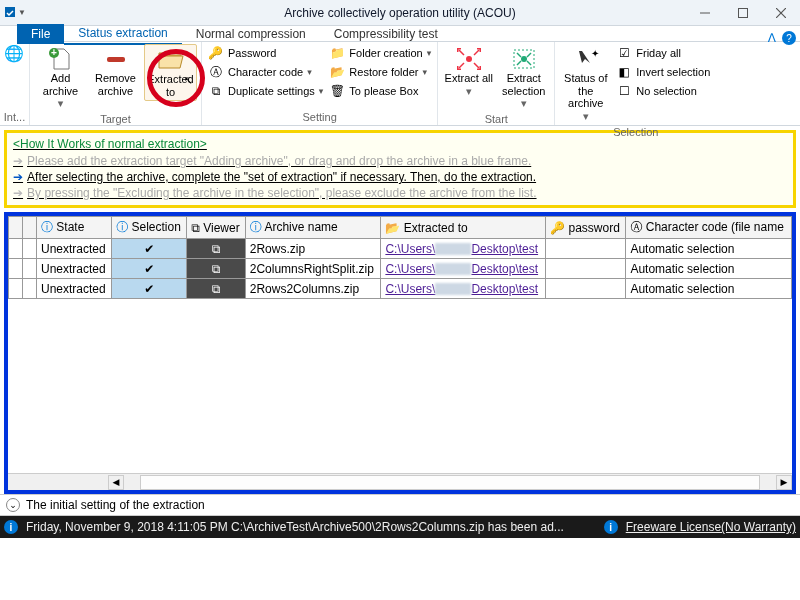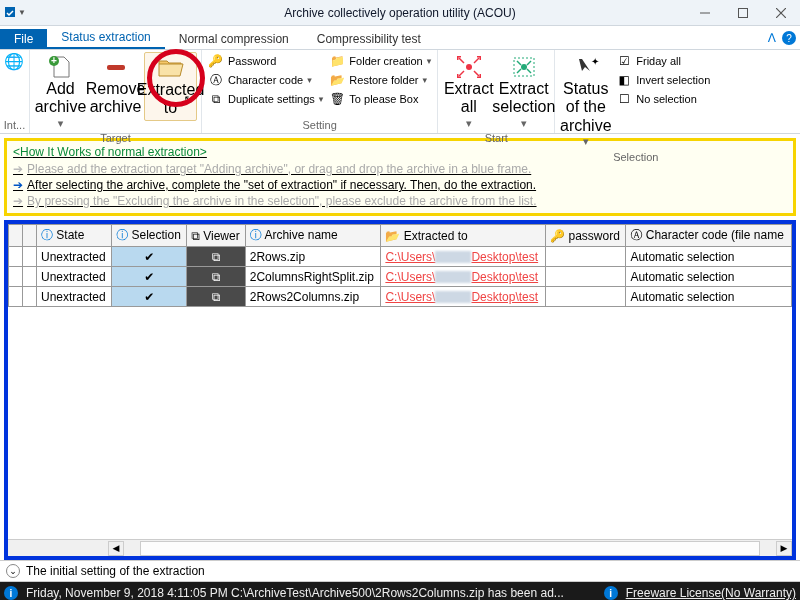--- a/index.html
+++ b/index.html
@@ -2,54 +2,54 @@
 <html><head>
 <meta charset="utf-8">
 <style>
 * { box-sizing: border-box; margin: 0; padding: 0; font-family: "Segoe UI", Tahoma, sans-serif; }
 body { width: 800px; height: 600px; overflow: hidden; background: #fff; position: relative; }
 .titlebar { height: 26px; background: #eef3f8; display: flex; align-items: center; position: relative; border-bottom: 1px solid #d0d7de; }
 .titlebar .qat { width: 30px; display:flex; align-items:center; justify-content:center;}
 .titlebar .title { position:absolute; left:0; right:0; text-align:center; font-size:12px; color:#0f172a; pointer-events:none;}
 .titlebar .winbtns { position:absolute; right:0; top:0; height:26px; display:flex;}
 .winbtn { width:38px; height:26px; display:flex; align-items:center; justify-content:center; color:#555;}
-.menubar { height:24px; display:flex; align-items:flex-end; border-bottom:1px solid #d0d7de; font-size:12px; position:relative;}
+.menubar { height:16px; display:flex; align-items:center; border-bottom:1px solid #d0d7de; font-size:12px; position:relative;margin-left:17px;}
 .menubtn { padding:3px 14px; display:flex; align-items:center; color:#333;}
 .menubtn.file { background:#0063b1; color:#fff; font-size:12px;}
 .menubtn.active { color:#0063b1; border-bottom:2px solid #0063b1; }
 .menubar .right { position:absolute; right:4px; top:0; height:24px; display:flex; align-items:center; gap:6px;}
 .ribbon { height:84px; display:flex; border-bottom:1px solid #d0d7de; font-size:11px;}
 .rgroup { display:flex; flex-direction:column; justify-content:space-between; border-right:1px solid #e1e6eb; padding:2px 4px 1px 4px;}
 .rgroup .items { display:flex; gap:2px; align-items:flex-start; flex:1;}
 .rgroup .glabel { text-align:center; font-size:11px; color:#666; padding:1px 0;}
 .bigbtn { display:flex; flex-direction:column; align-items:center; justify-content:flex-start; width:53px; text-align:center; padding:2px 2px; line-height:1.15; position:relative;}
 .bigbtn .ico { width:28px; height:26px; display:flex; align-items:center; justify-content:center; font-size:20px;}
-.bigbtn span.lbl { font-size:16px; white-space:normal; }
+.bigbtn span.lbl { font-size:11px; white-space:normal; }
 .smallcol { display:flex; flex-direction:column; gap:1px;}
 .smallbtn { display:flex; align-items:center; gap:4px; padding:1px 2px; white-space:nowrap;}
 .smallbtn .sico { width:16px; height:16px; display:flex; align-items:center; justify-content:center; font-size:12px;}
 .introcol { width:30px; display:flex; flex-direction:column; border-right:1px solid #e1e6eb; padding:2px;}
 .introcol .globe{font-size:16px; text-align:center;}
 .introcol .glabel{font-size:11px;color:#666;text-align:center;margin-top:auto;}
 .redcircle { position:absolute; width:58px; height:58px; border:5px solid #d6001c; border-radius:50%; pointer-events:none; left:147px; top:49px; z-index:50;}
 .howto { margin:4px; border:3px solid #f7d400; background:#fffff2; padding:4px 6px; font-size:12px;text-decoration:underline; }
 .howto .hdr { color:#0a8a3a; font-weight:500; margin-bottom:2px;}
 .howto .line { display:flex; align-items:center; gap:4px; padding:1px 0;}
 .howto .arrow{color:#bbb;}
 .howto .line.current .arrow{color:#0055c4;}
 .howto .line.dim{color:#aaa;}
 .howto .line.current{color:#000;}
-.gridwrap { margin:0 4px; border:4px solid #0033dd; height:340px; background:#fff; display:flex; flex-direction:column; overflow:hidden;}
+.gridwrap { margin:0 4px; border:4px solid #0033dd; height:282px; background:#fff; display:flex; flex-direction:column; overflow:hidden;}
 .grid { flex:1; overflow:auto; font-size:12px;}
 table { border-collapse:collapse; width:100%; }
 th, td { border:1px solid #999; padding:2px 4px; text-align:left; white-space:nowrap; font-size:12px; height:20px;}
 th { background:#f4f4f4; font-weight:normal;}
 td.sel { background:#b9d9ef; text-align:center;}
 td.vw { background:#4a4a4a; color:#fff; text-align:center;}
-td.link a{ color:#ef4444; text-decoration:underline;}
+td.link a{ color:#4c1d95; text-decoration:underline;}
 .hscroll { height:17px; background:#f0f0f0; border-top:1px solid #ccc; display:flex; align-items:center;}
 .hscroll .track{flex:1; height:15px; background:#fdfdfd; border:1px solid #ccc; margin:0 16px; position:relative;}
 .hscroll .arrowbtn{width:16px;height:15px;border:1px solid #ccc;display:flex;align-items:center;justify-content:center;font-size:9px;}
 .exprow { height:22px; border-top:1px solid #ccc; border-bottom:1px solid #ccc; display:flex; align-items:center; padding:0 6px; font-size:12px; gap:6px;}
 .exprow .chev{ width:14px;height:14px;border:1px solid #888;border-radius:50%;display:flex;align-items:center;justify-content:center;font-size:9px;}
 .statusbar { height:22px; background:#1a1a1a; color:#eee; display:flex; align-items:center; font-size:12px; padding:0 4px; gap:8px;}
 .statusbar .info-ico{width:14px;height:14px;border-radius:50%;background:#0078d7;color:#fff;display:flex;align-items:center;justify-content:center;font-size:10px;font-weight:bold;}
 .statusbar a{color:#eee;text-decoration:underline;}
 .dd::after{content:" ▾"; font-size:9px;color:#555;}
 .iconhelp{width:14px;height:14px;border-radius:50%;background:#0078d7;color:#fff;display:flex;align-items:center;justify-content:center;font-size:10px;}

